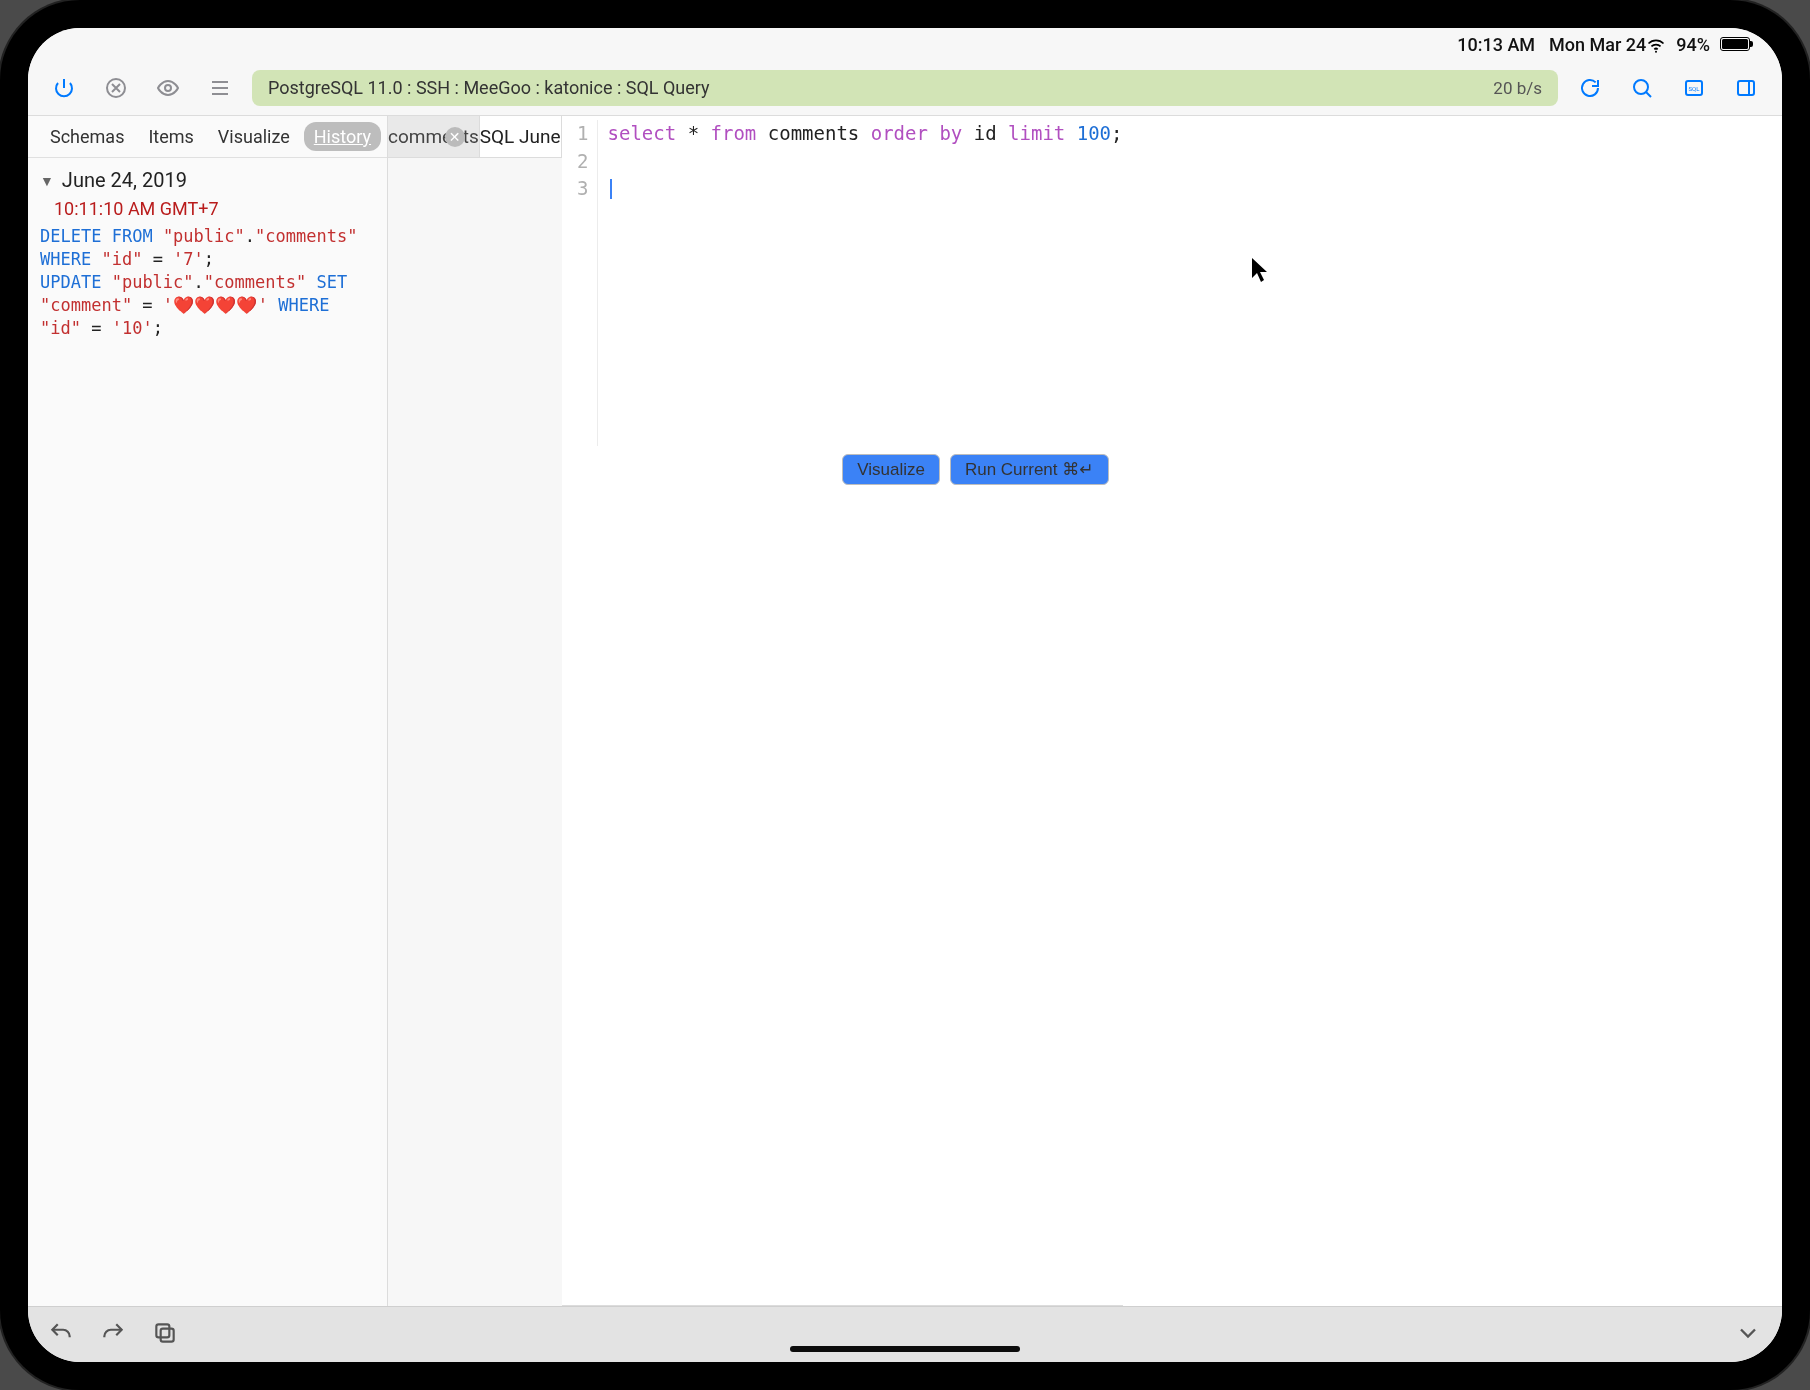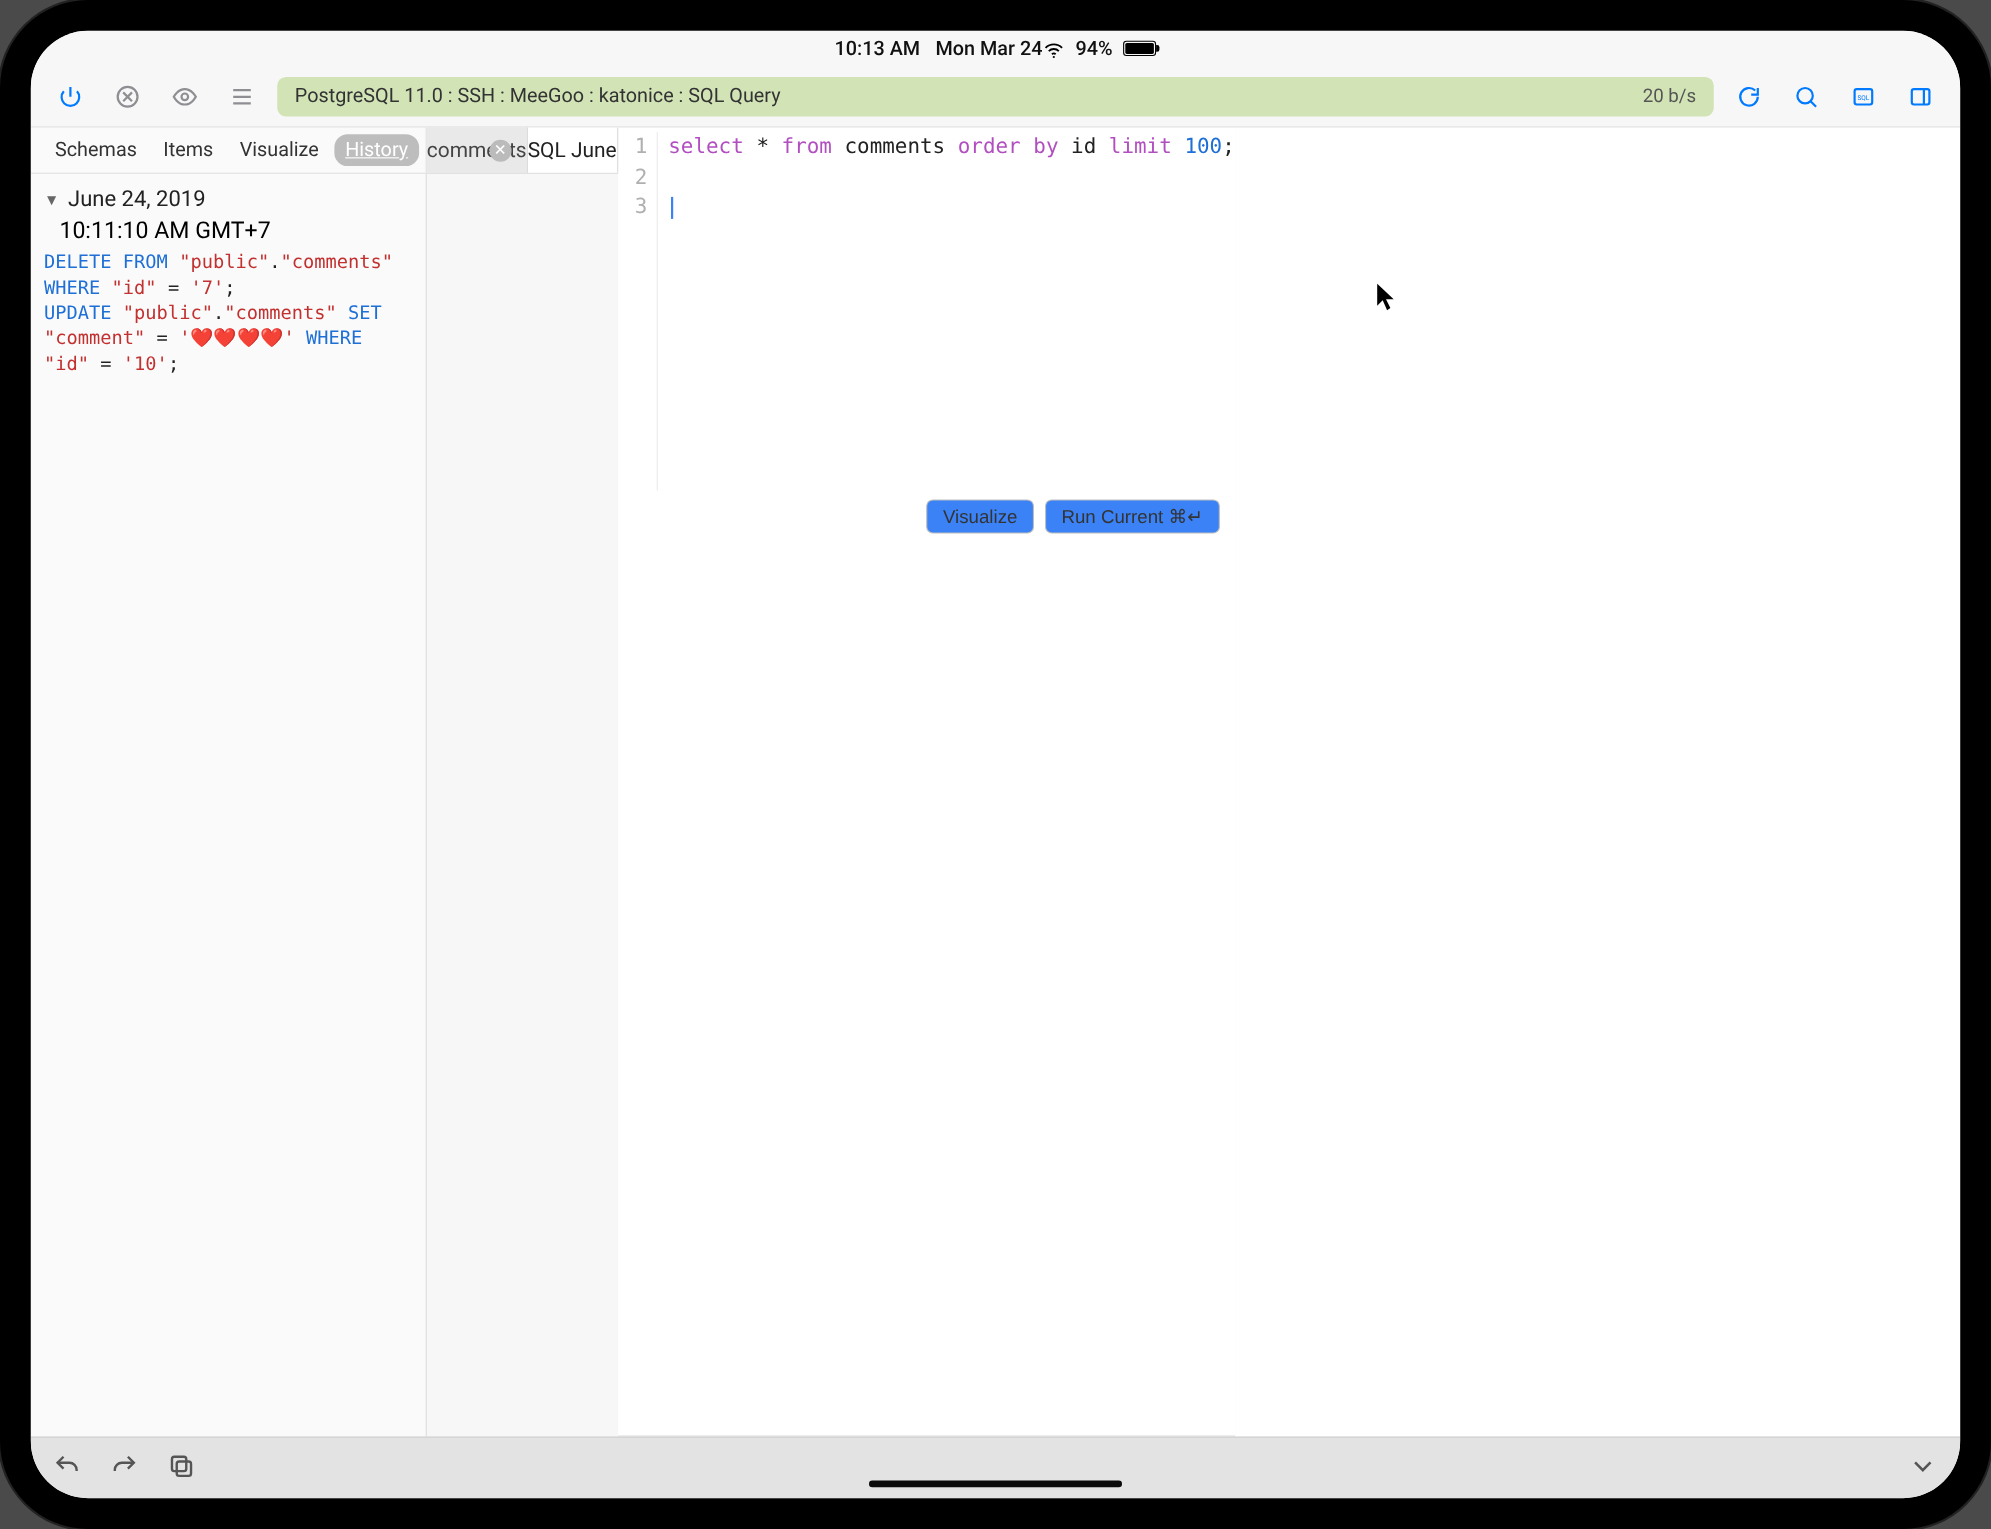--- a/index.html
+++ b/index.html
@@ -30,21 +30,21 @@
     overflow: hidden;
     position: relative;
     display: flex;
     flex-direction: column;
   }
   
   .status-bar {
     height: 32px;
     display: flex;
     align-items: center;
-    justify-content: center;
+    justify-content: flex-end;
     padding: 0 32px;
     font-size: 18px;
     font-weight: 500;
     color: #111;
     background: #f7f7f7;
   }
   .status-left { display:flex; gap:14px; align-items:center;}
   .status-right { display:flex; gap:10px; align-items:center;}
   .battery {
     width: 30px; height: 14px;
@@ -150,22 +150,22 @@
     padding: 10px 12px 4px 12px;
     font-size: 20px;
     color:#222;
   }
   .date-header .tri {
     font-size: 14px;
     color:#666;
     transform: translateY(1px);
   }
   .timestamp {
-    font-size: 21px;
-    color:#000000;
+    font-size: 18px;
+    color:#b91c1c;
     padding: 2px 12px 6px 26px;
   }
   .history-sql {
     padding: 0 12px 12px 12px;
     font-family: ui-monospace, SFMono-Regular, Menlo, Consolas, monospace;
     font-size: 17px;
     line-height: 1.35;
     word-break: break-word;
     white-space: pre-wrap;
   }

